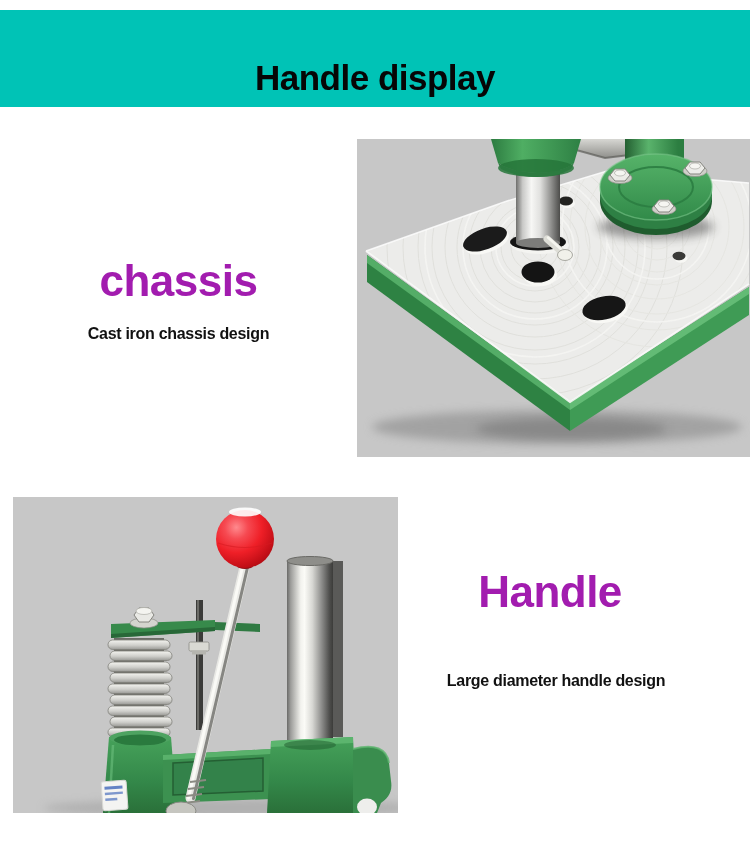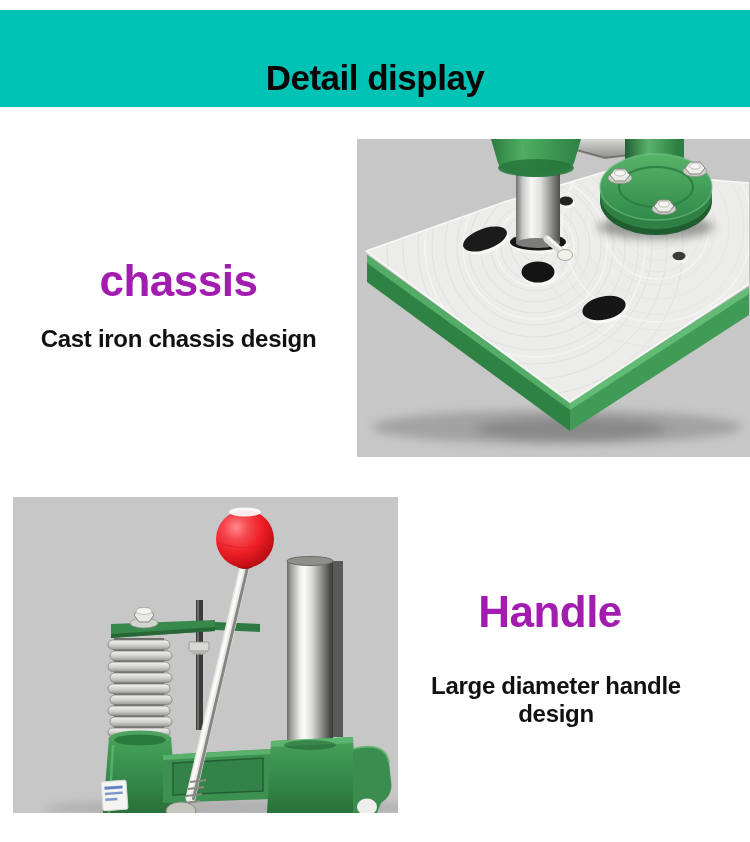--- a/index.html
+++ b/index.html
@@ -17,35 +17,35 @@
     letter-spacing:-0.5px;
   }
   .photo{position:absolute;line-height:0;}
   .photo-chassis{left:357px;top:139px;width:393px;height:318px;}
   .photo-handle{left:13px;top:497px;width:385px;height:316px;}
   .sec-heading{
     position:absolute;margin:0;font-size:44px;font-weight:700;color:#a21caf;
     text-align:center;letter-spacing:-0.5px;
   }
   .sec-desc{
-    position:absolute;margin:0;font-size:24px;font-weight:700;color:#111111;
+    position:absolute;margin:0;font-size:16px;font-weight:700;color:#111111;
     text-align:center;letter-spacing:-0.3px;
   }
   .chassis-heading{left:0;top:256px;width:357px;}
   .chassis-desc{left:0;top:325px;width:357px;}
-  .handle-heading{left:398px;top:567px;width:304px;margin-top:20px;}
+  .handle-heading{left:398px;top:567px;width:304px;}
   .handle-desc{left:398px;top:672px;width:316px;}
 </style>
 </head>
 <body>
 
 <div class="page">
 
   <div class="banner">
-    <div class="banner-title">Detail display</div>
+    <div class="banner-title">Handle display</div>
   </div>
 
   <section>
     <h2 class="sec-heading chassis-heading">chassis</h2>
     <p class="sec-desc chassis-desc">Cast iron chassis design</p>
 
     <div class="photo photo-chassis">
       <svg width="393" height="318" viewBox="0 0 393 318">
         <defs>
           <linearGradient id="chromeRam" x1="0" y1="0" x2="1" y2="0">

